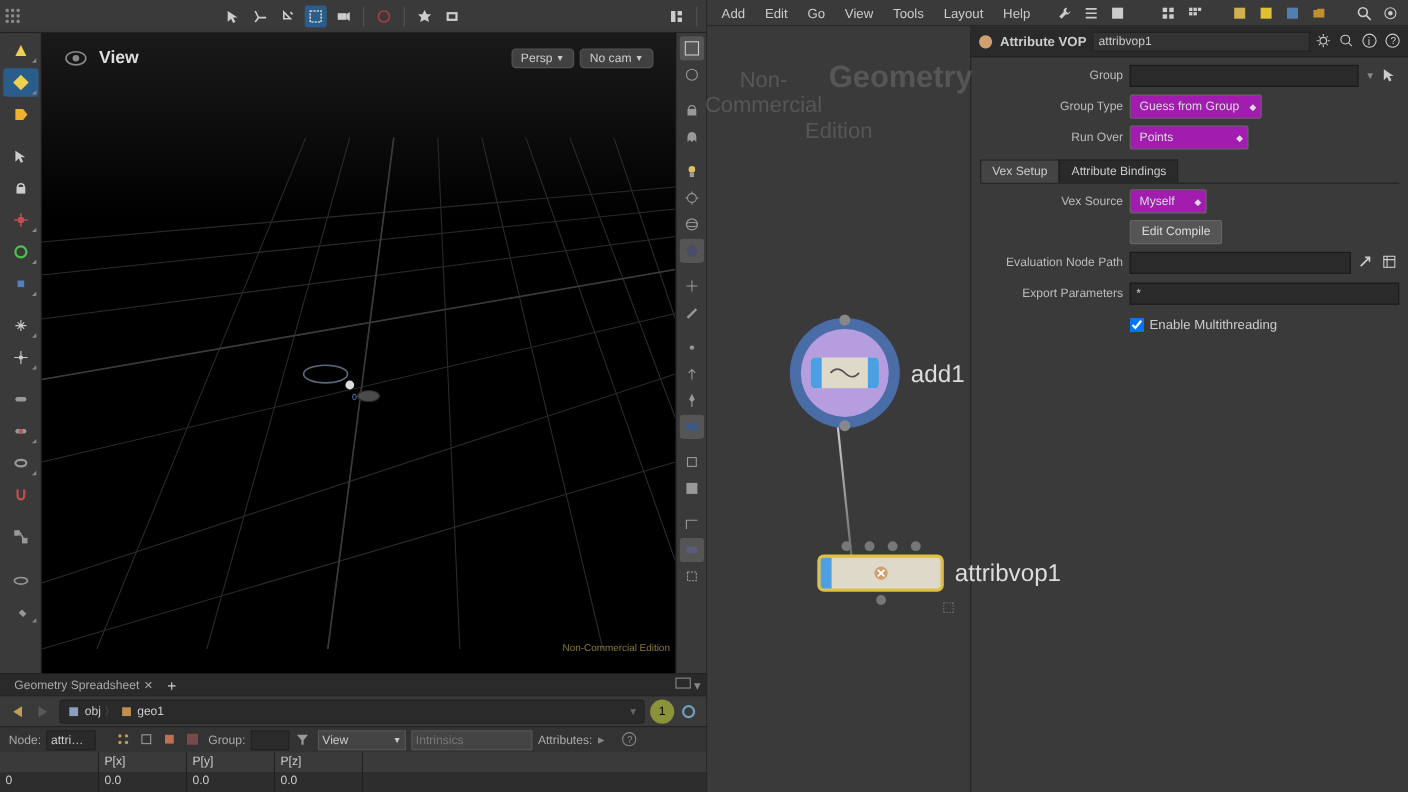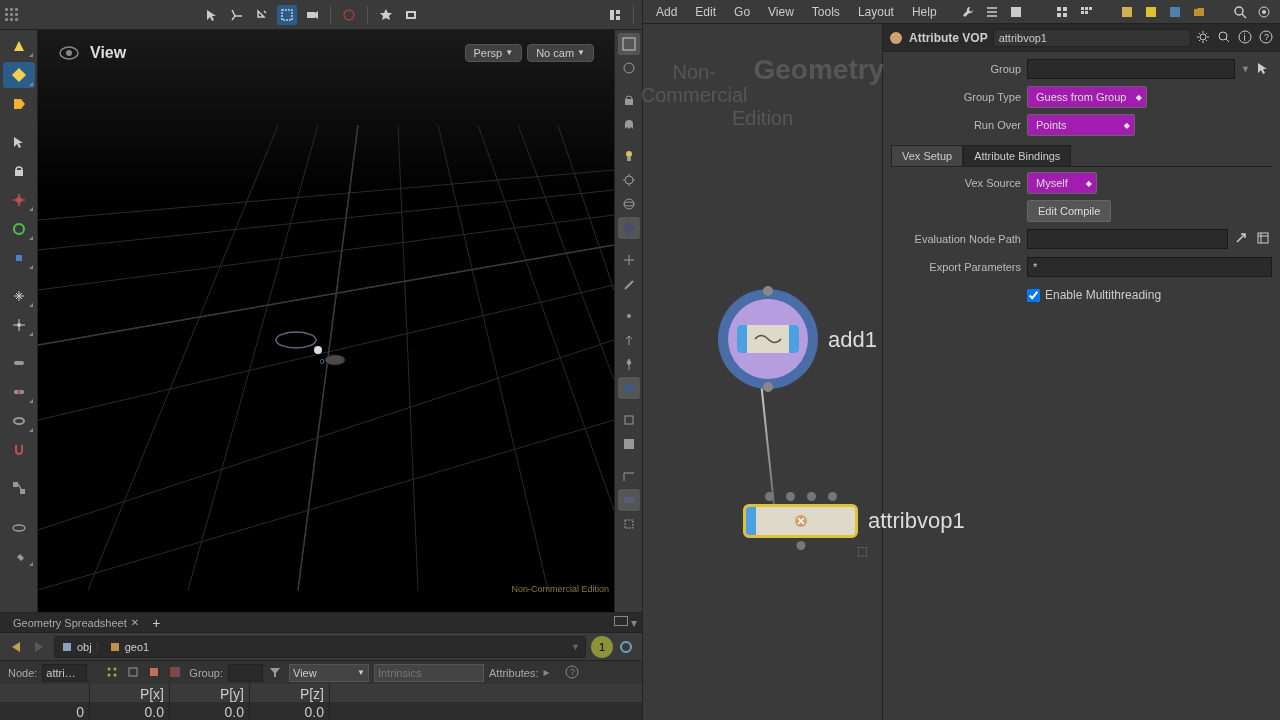--- a/index.html
+++ b/index.html
@@ -57,21 +57,21 @@
 .path-seg { display: flex; align-items: center; gap: 3px; font-size: 11px; }
 .path-chev { color: #666; font-size: 10px; }
 .pin-badge { width: 22px; height: 22px; border-radius: 11px; background: #8a923a; display: flex; align-items: center; justify-content: center; font-size: 11px; color: #000; }
 
 .filter-bar { height: 24px; background: #333; display: flex; align-items: center; padding: 0 8px; gap: 5px; border-top: 1px solid #222; }
 .filter-bar label { font-size: 11px; color: #aaa; }
 .filter-bar .mini-input { background: #2a2a2a; border: 1px solid #222; height: 18px; width: 45px; color: #ccc; font-size: 11px; padding: 0 3px; }
 .filter-bar .mini-select { background: #444; border: 1px solid #555; height: 18px; width: 80px; color: #ccc; font-size: 11px; padding: 0 3px; display: flex; align-items: center; }
 .mini-icon { width: 16px; height: 16px; cursor: pointer; }
 
-.data-table { font-family: monospace; font-size: 14px; text-align: right; }
+.data-table { font-family: monospace; font-size: 11px; }
 .data-table .hdr { display: flex; background: #3a3a3a; height: 18px; }
 .data-table .row { display: flex; background: #2d2d2d; height: 18px; }
 .data-table .cell { padding: 2px 5px; border-right: 1px solid #222; min-width: 80px; }
 .data-table .cell.idx { min-width: 90px; }
 
 
 .right-panel { flex: 1; display: flex; flex-direction: column; background: #3a3a3a; }
 .menu-bar { height: 24px; display: flex; align-items: center; padding: 0 5px; gap: 2px; border-bottom: 1px solid #222; }
 .menu-item { padding: 2px 8px; font-size: 12px; cursor: pointer; }
 .menu-spacer { flex: 1; }

